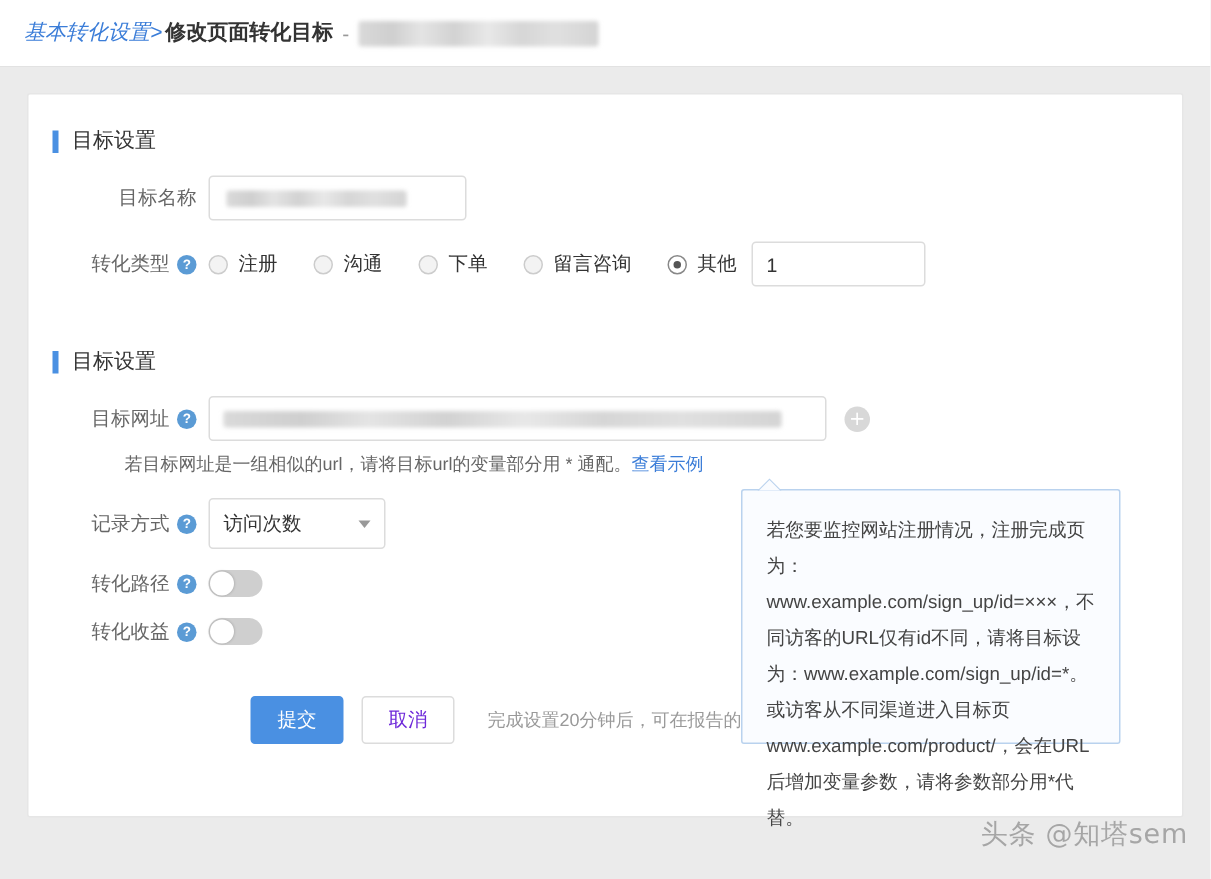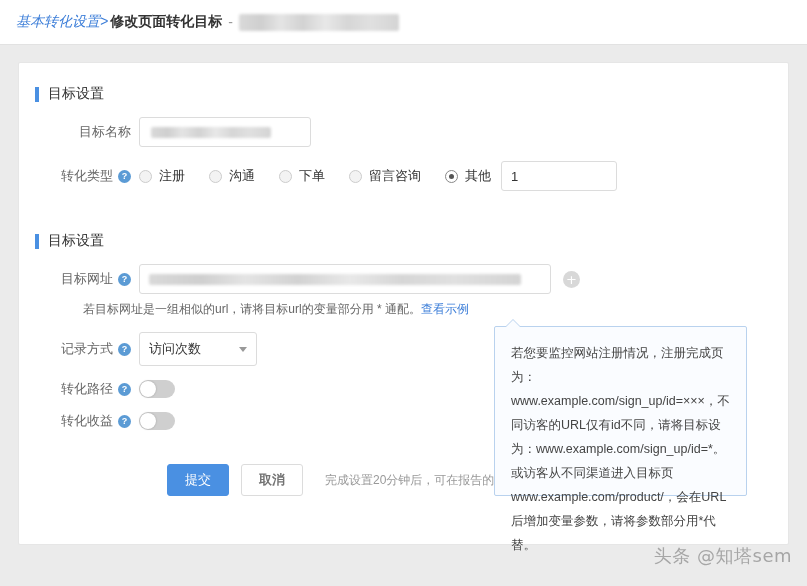--- a/index.html
+++ b/index.html
@@ -129,21 +129,21 @@
     background: #fff; box-shadow: 0 0 2px rgba(0,0,0,.25);
   }
 
   .btn-row { display: flex; align-items: center; margin-top: 34px; }
   .btn {
     height: 32px; min-width: 62px; border-radius: 3px;
     display: flex; align-items: center; justify-content: center;
     font-size: 13px; cursor: pointer;
   }
   .btn-primary { background: #4a90e2; color: #fff; border: 1px solid #4a90e2; }
-  .btn-default { background: #fff; color: #737373; border: 1px solid #dcdcdc; margin-left: 12px; font-weight: bold; }
+  .btn-default { background: #fff; color: #6d28d9; border: 1px solid #dcdcdc; margin-left: 12px; }
   .btn-hint { margin-left: 22px; color: #999; font-size: 12px; white-space: nowrap; }
 
   
   .tooltip {
     position: absolute; left: 494px; top: 326px;
     width: 253px; height: 170px;
     background: #fafcff; border: 1px solid #b9d2ee;
     border-radius: 2px; padding: 14px 16px;
     font-size: 12.5px; line-height: 24px; color: #444;
   }

